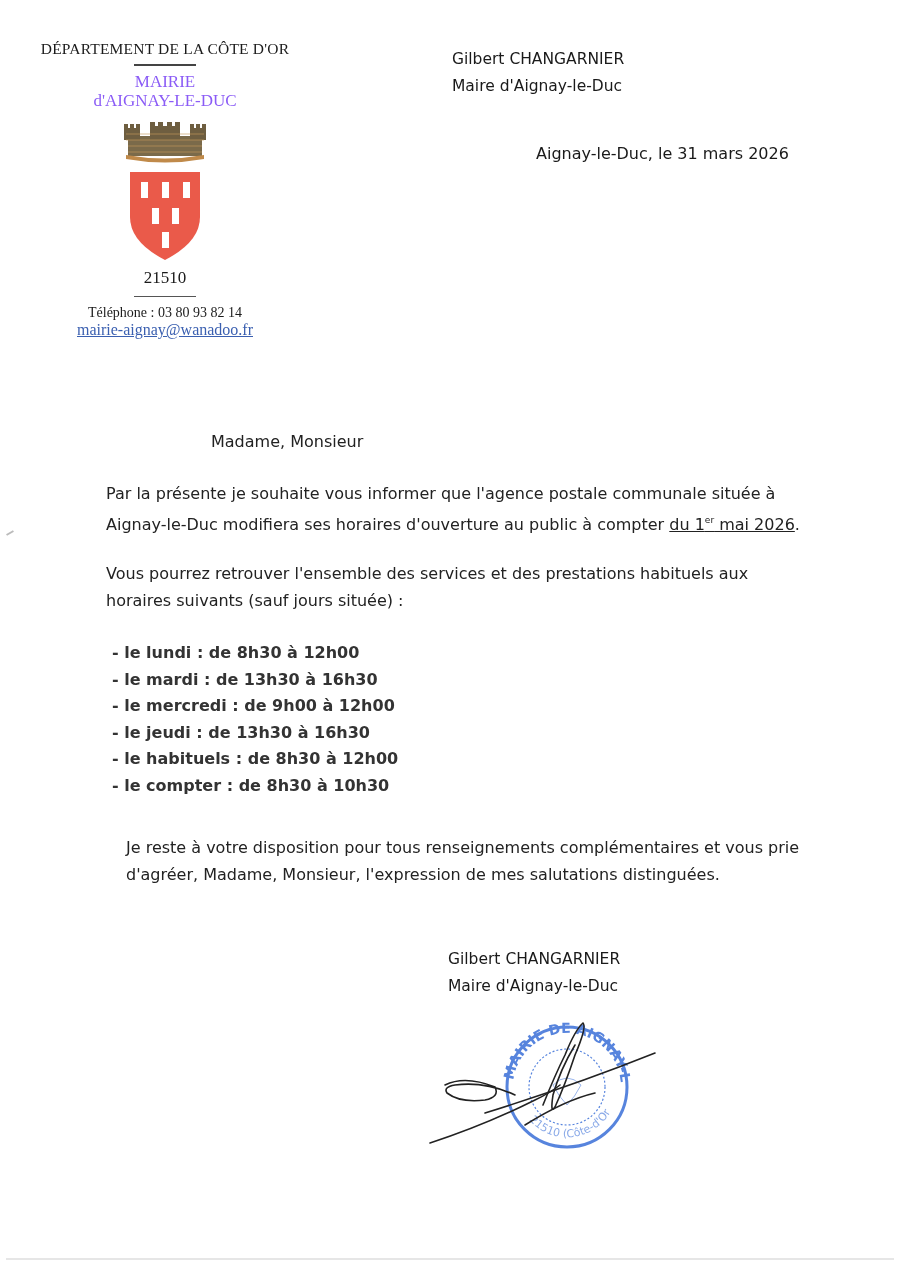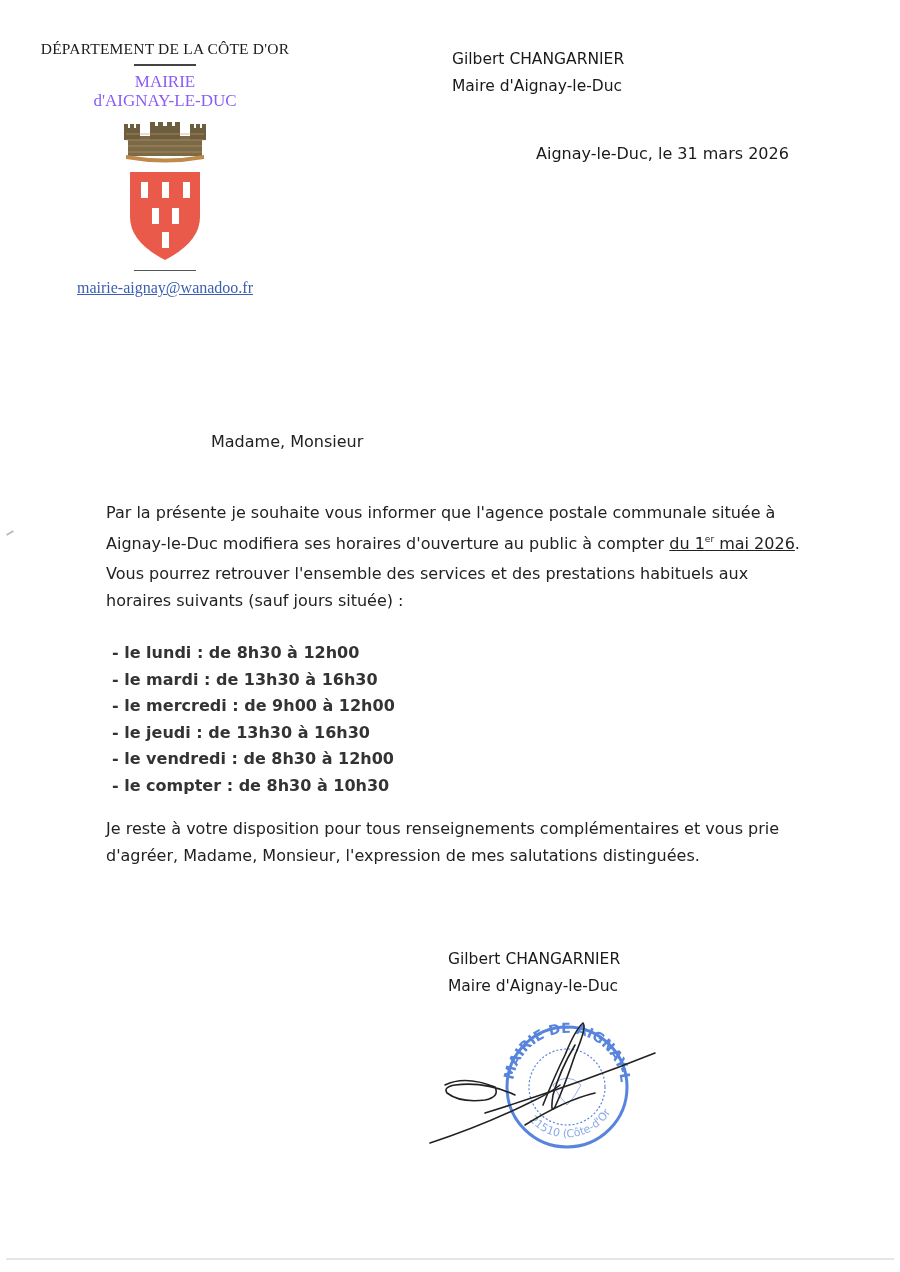--- a/index.html
+++ b/index.html
@@ -18,23 +18,23 @@
     .phone { font-size: 14px; color: #1a1a1a; }
     .email { font-size: 16px; color: #3a5fb0; text-decoration: underline; }
 
     
     .sender { position: absolute; left: 452px; top: 46px; font-size: 15.5px; line-height: 27px; color: #1a1a1a; }
     .date { position: absolute; left: 536px; top: 144px; font-size: 16px; color: #1a1a1a; }
 
     
     .salutation { position: absolute; left: 211px; top: 432px; font-size: 16px; }
     .para { position: absolute; left: 106px; width: 700px; font-size: 16px; line-height: 27px; color: #222; }
-    .p1 { top: 499px; }
+    .p1 { top: 480px; }
     .p2 { top: 560px; }
-    .p3 { top: 815px; }
+    .p3 { top: 834px; margin-left: 20px; }
     .u { text-decoration: underline; }
     sup { font-size: 9px; vertical-align: 7px; }
 
     .schedule { position: absolute; left: 106px; top: 634px; font-size: 16px; line-height: 26.5px; font-weight: bold; color: #333; margin: 6px; padding: 0; list-style: none; }
 
     .signature-block { position: absolute; left: 448px; top: 946px; font-size: 15.5px; line-height: 27px; color: #1a1a1a; }
 
     .stamp { position: absolute; left: 425px; top: 1015px; width: 240px; height: 140px; }
 
     .speck { position: absolute; left: 6px; top: 532px; width: 8px; height: 2px; background: #bbb; transform: rotate(-30deg); }
@@ -81,21 +81,23 @@
         <rect x="21" y="60" width="7" height="16" fill="#fff"></rect>
         <rect x="42" y="60" width="7" height="16" fill="#fff"></rect>
         <rect x="63" y="60" width="7" height="16" fill="#fff"></rect>
         <rect x="32" y="86" width="7" height="16" fill="#fff"></rect>
         <rect x="52" y="86" width="7" height="16" fill="#fff"></rect>
         <rect x="42" y="110" width="7" height="16" fill="#fff"></rect>
       </g>
     </svg>
   </div>
 
+  <div class="postcode">21510</div>
   <div class="rule2"></div>
+  <div class="phone">Téléphone : 03 80 93 82 14</div>
   <div class="email">mairie-aignay@wanadoo.fr</div>
 </div>
 
 <div class="sender sans">
   <div>Gilbert CHANGARNIER</div>
   <div>Maire d'Aignay-le-Duc</div>
 </div>
 
 <div class="date sans">Aignay-le-Duc,  le 31 mars 2026</div>
 
@@ -103,21 +105,21 @@
 
 <div class="para p1 sans"><span>Par la présente je souhaite vous informer que l'agence postale communale située à Aignay-le-Duc modifiera ses horaires d'ouverture au public à compter </span><span class="u"><span>du 1</span><sup>er</sup><span> mai 2026</span></span><span>.</span></div>
 
 <div class="para p2 sans">Vous pourrez retrouver l'ensemble des services et des prestations habituels aux horaires suivants (sauf jours située) :</div>
 
 <ul class="schedule sans">
   <li>- le lundi : de 8h30 à 12h00</li>
   <li>- le mardi : de 13h30 à 16h30</li>
   <li>- le mercredi : de 9h00 à 12h00</li>
   <li>- le jeudi : de 13h30 à 16h30</li>
-  <li>- le vendredi : de 8h30 à 12h00</li>
+  <li>- le habituels : de 8h30 à 12h00</li>
   <li>- le compter : de 8h30 à 10h30</li>
 </ul>
 
 <div class="para p3 sans">Je reste à votre disposition pour tous renseignements complémentaires et vous prie d'agréer, Madame, Monsieur, l'expression de mes salutations distinguées.</div>
 
 <div class="signature-block sans">
   <div>Gilbert CHANGARNIER</div>
   <div>Maire d'Aignay-le-Duc</div>
 </div>
 

